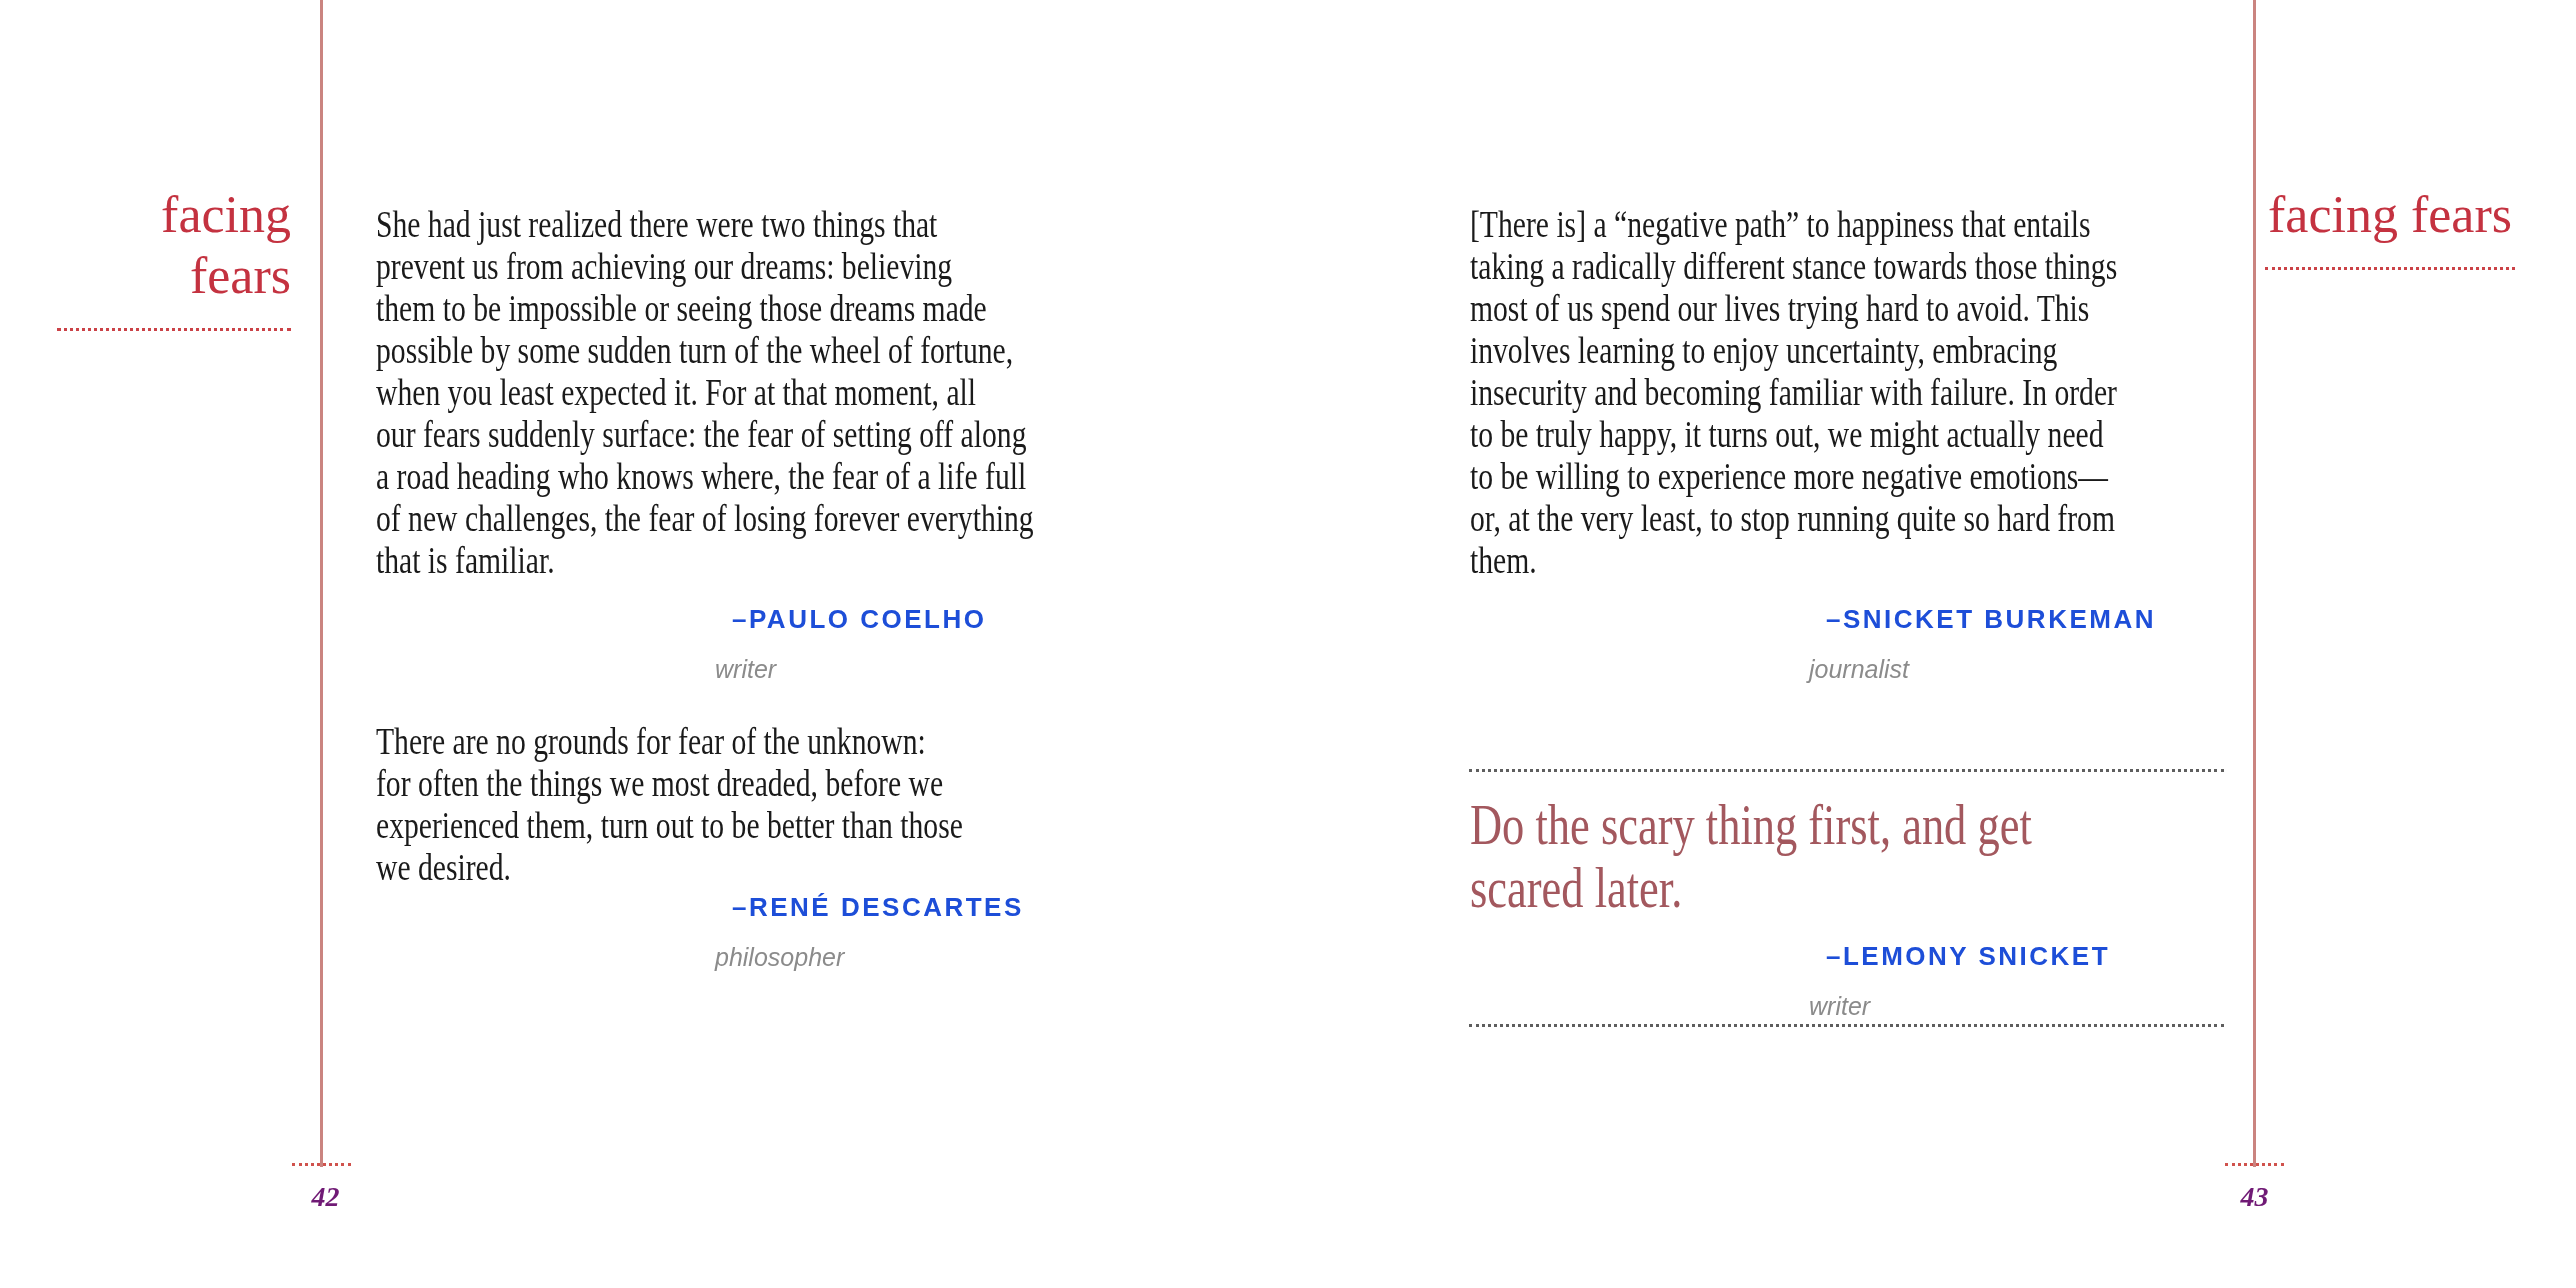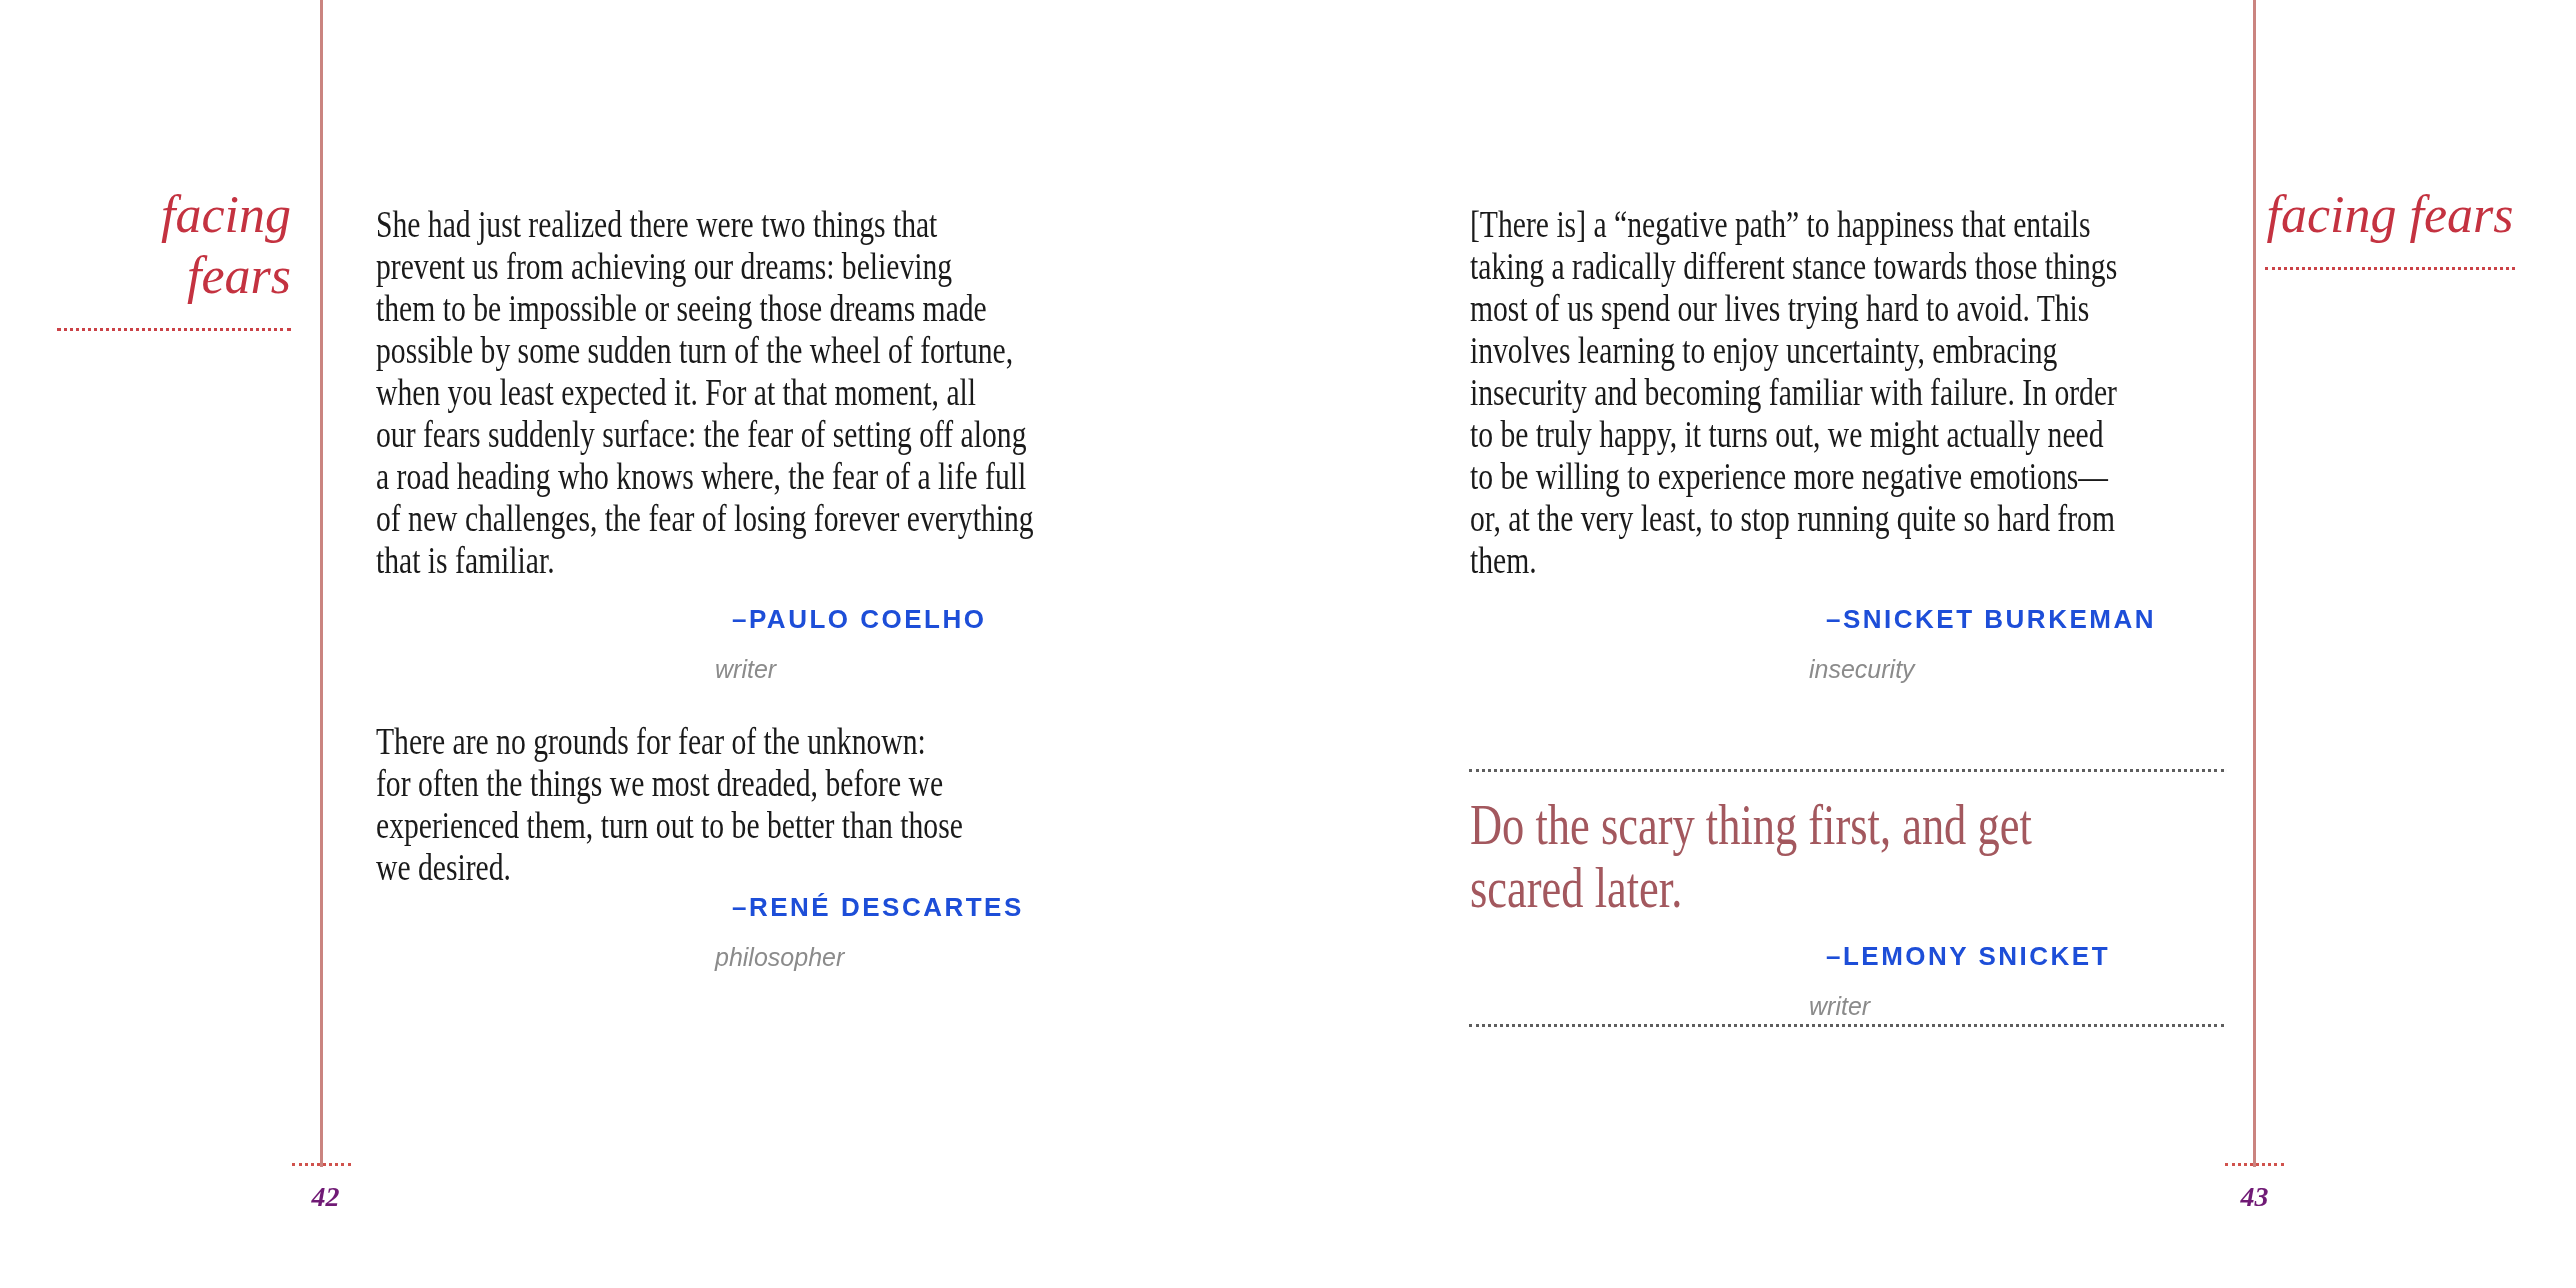--- a/index.html
+++ b/index.html
@@ -10,21 +10,21 @@
   }
 
   
   .vrule { position:absolute; top:0; width:3px; height:1167px; background:#ca8480; }
   .vrule-left  { left:320px; }
   .vrule-right { left:2253px; }
 
   
   .running-header {
     position:absolute; top:184px;
-    font-style:italic; font-size:52px; line-height:61px;
+    font-size:52px; line-height:61px;
     color:#c43240; padding-bottom:22px;
     border-bottom:3px dotted #cb4247;
   }
   .header-left  { left:57px;  width:234px; text-align:right; }
   .header-right { left:2265px; width:250px; text-align:center; }
 
   
   .qtext {
     position:absolute; font-size:38px; line-height:42px; color:#1a1a1a;
     white-space:pre; transform:scaleX(0.78); transform-origin:0 0;
@@ -109,21 +109,21 @@
 taking a radically different stance towards those things
 most of us spend our lives trying hard to avoid. This
 involves learning to enjoy uncertainty, embracing
 insecurity and becoming familiar with failure. In order
 to be truly happy, it turns out, we might actually need
 to be willing to experience more negative emotions—
 or, at the very least, to stop running quite so hard from
 them.</div>
   <div class="attrib attrib-q3">
     <div class="attrib-name">–SNICKET BURKEMAN</div>
-    <div class="attrib-role">insecurity</div>
+    <div class="attrib-role">journalist</div>
   </div>
 
   <div class="dotrule dotrule-top"></div>
   <div class="callout">Do the scary thing first, and get
 scared later.</div>
   <div class="attrib attrib-callout">
     <div class="attrib-name">–LEMONY SNICKET</div>
     <div class="attrib-role">writer</div>
   </div>
   <div class="dotrule dotrule-bottom"></div>

